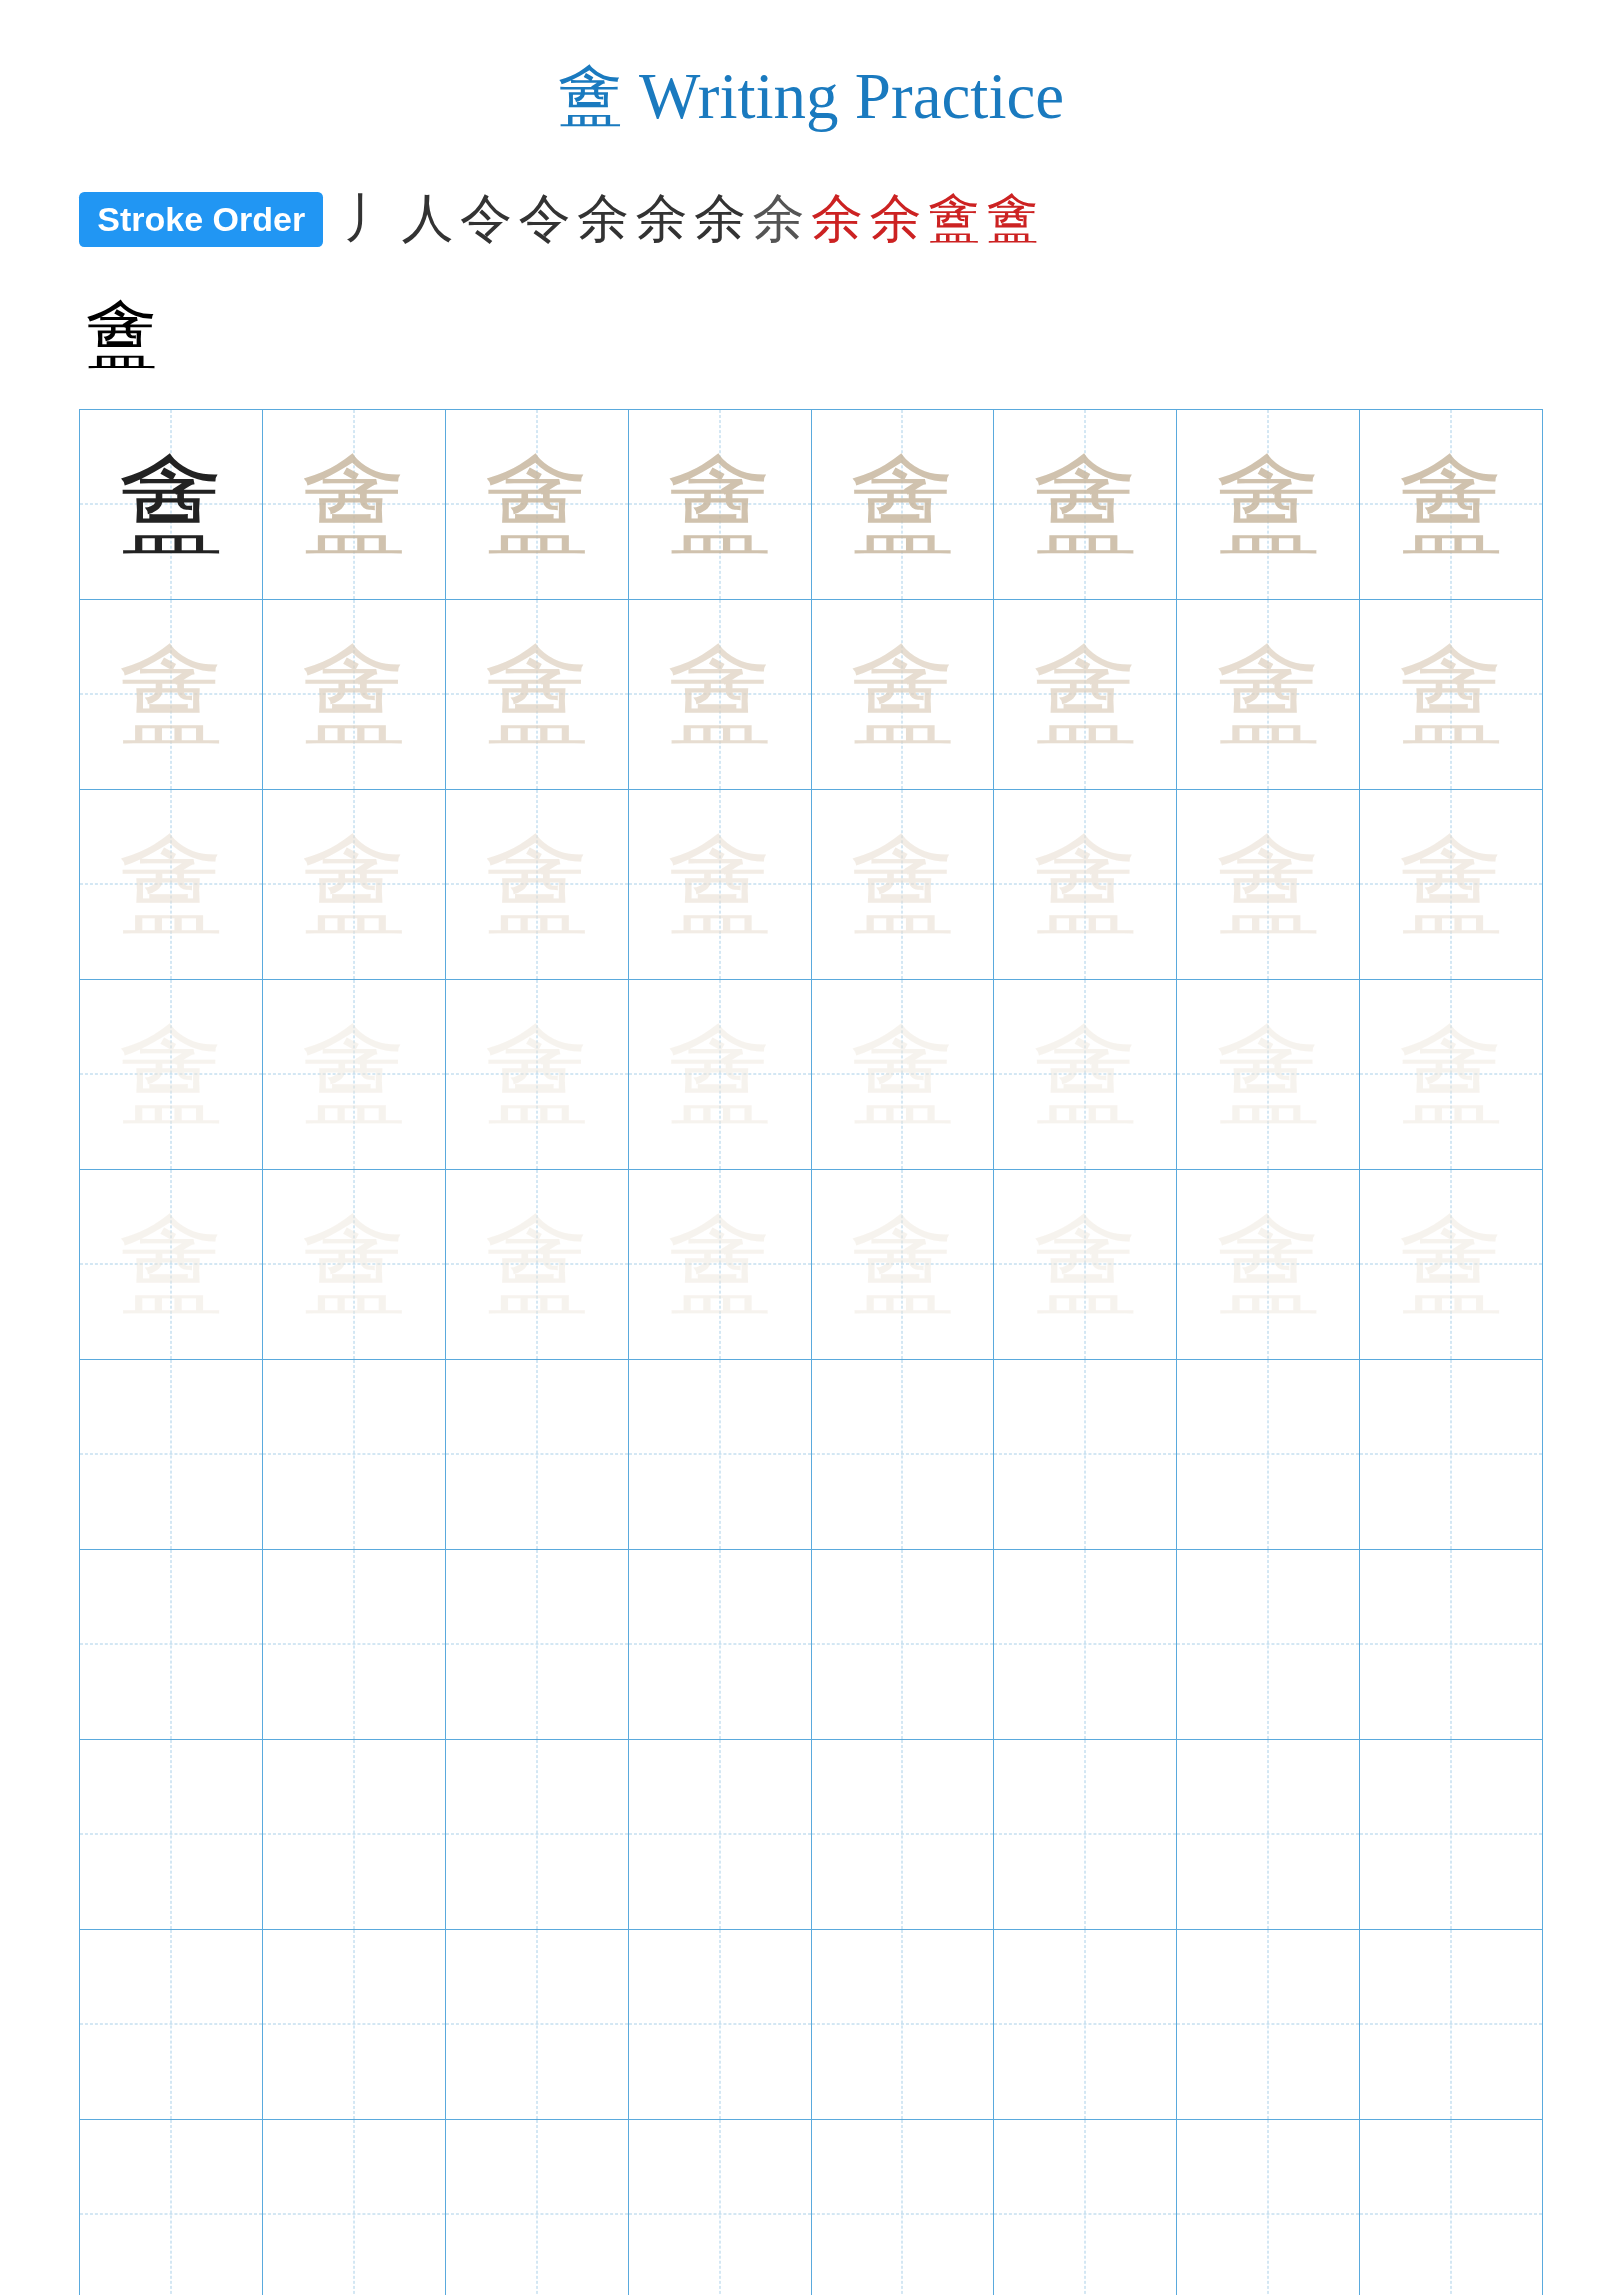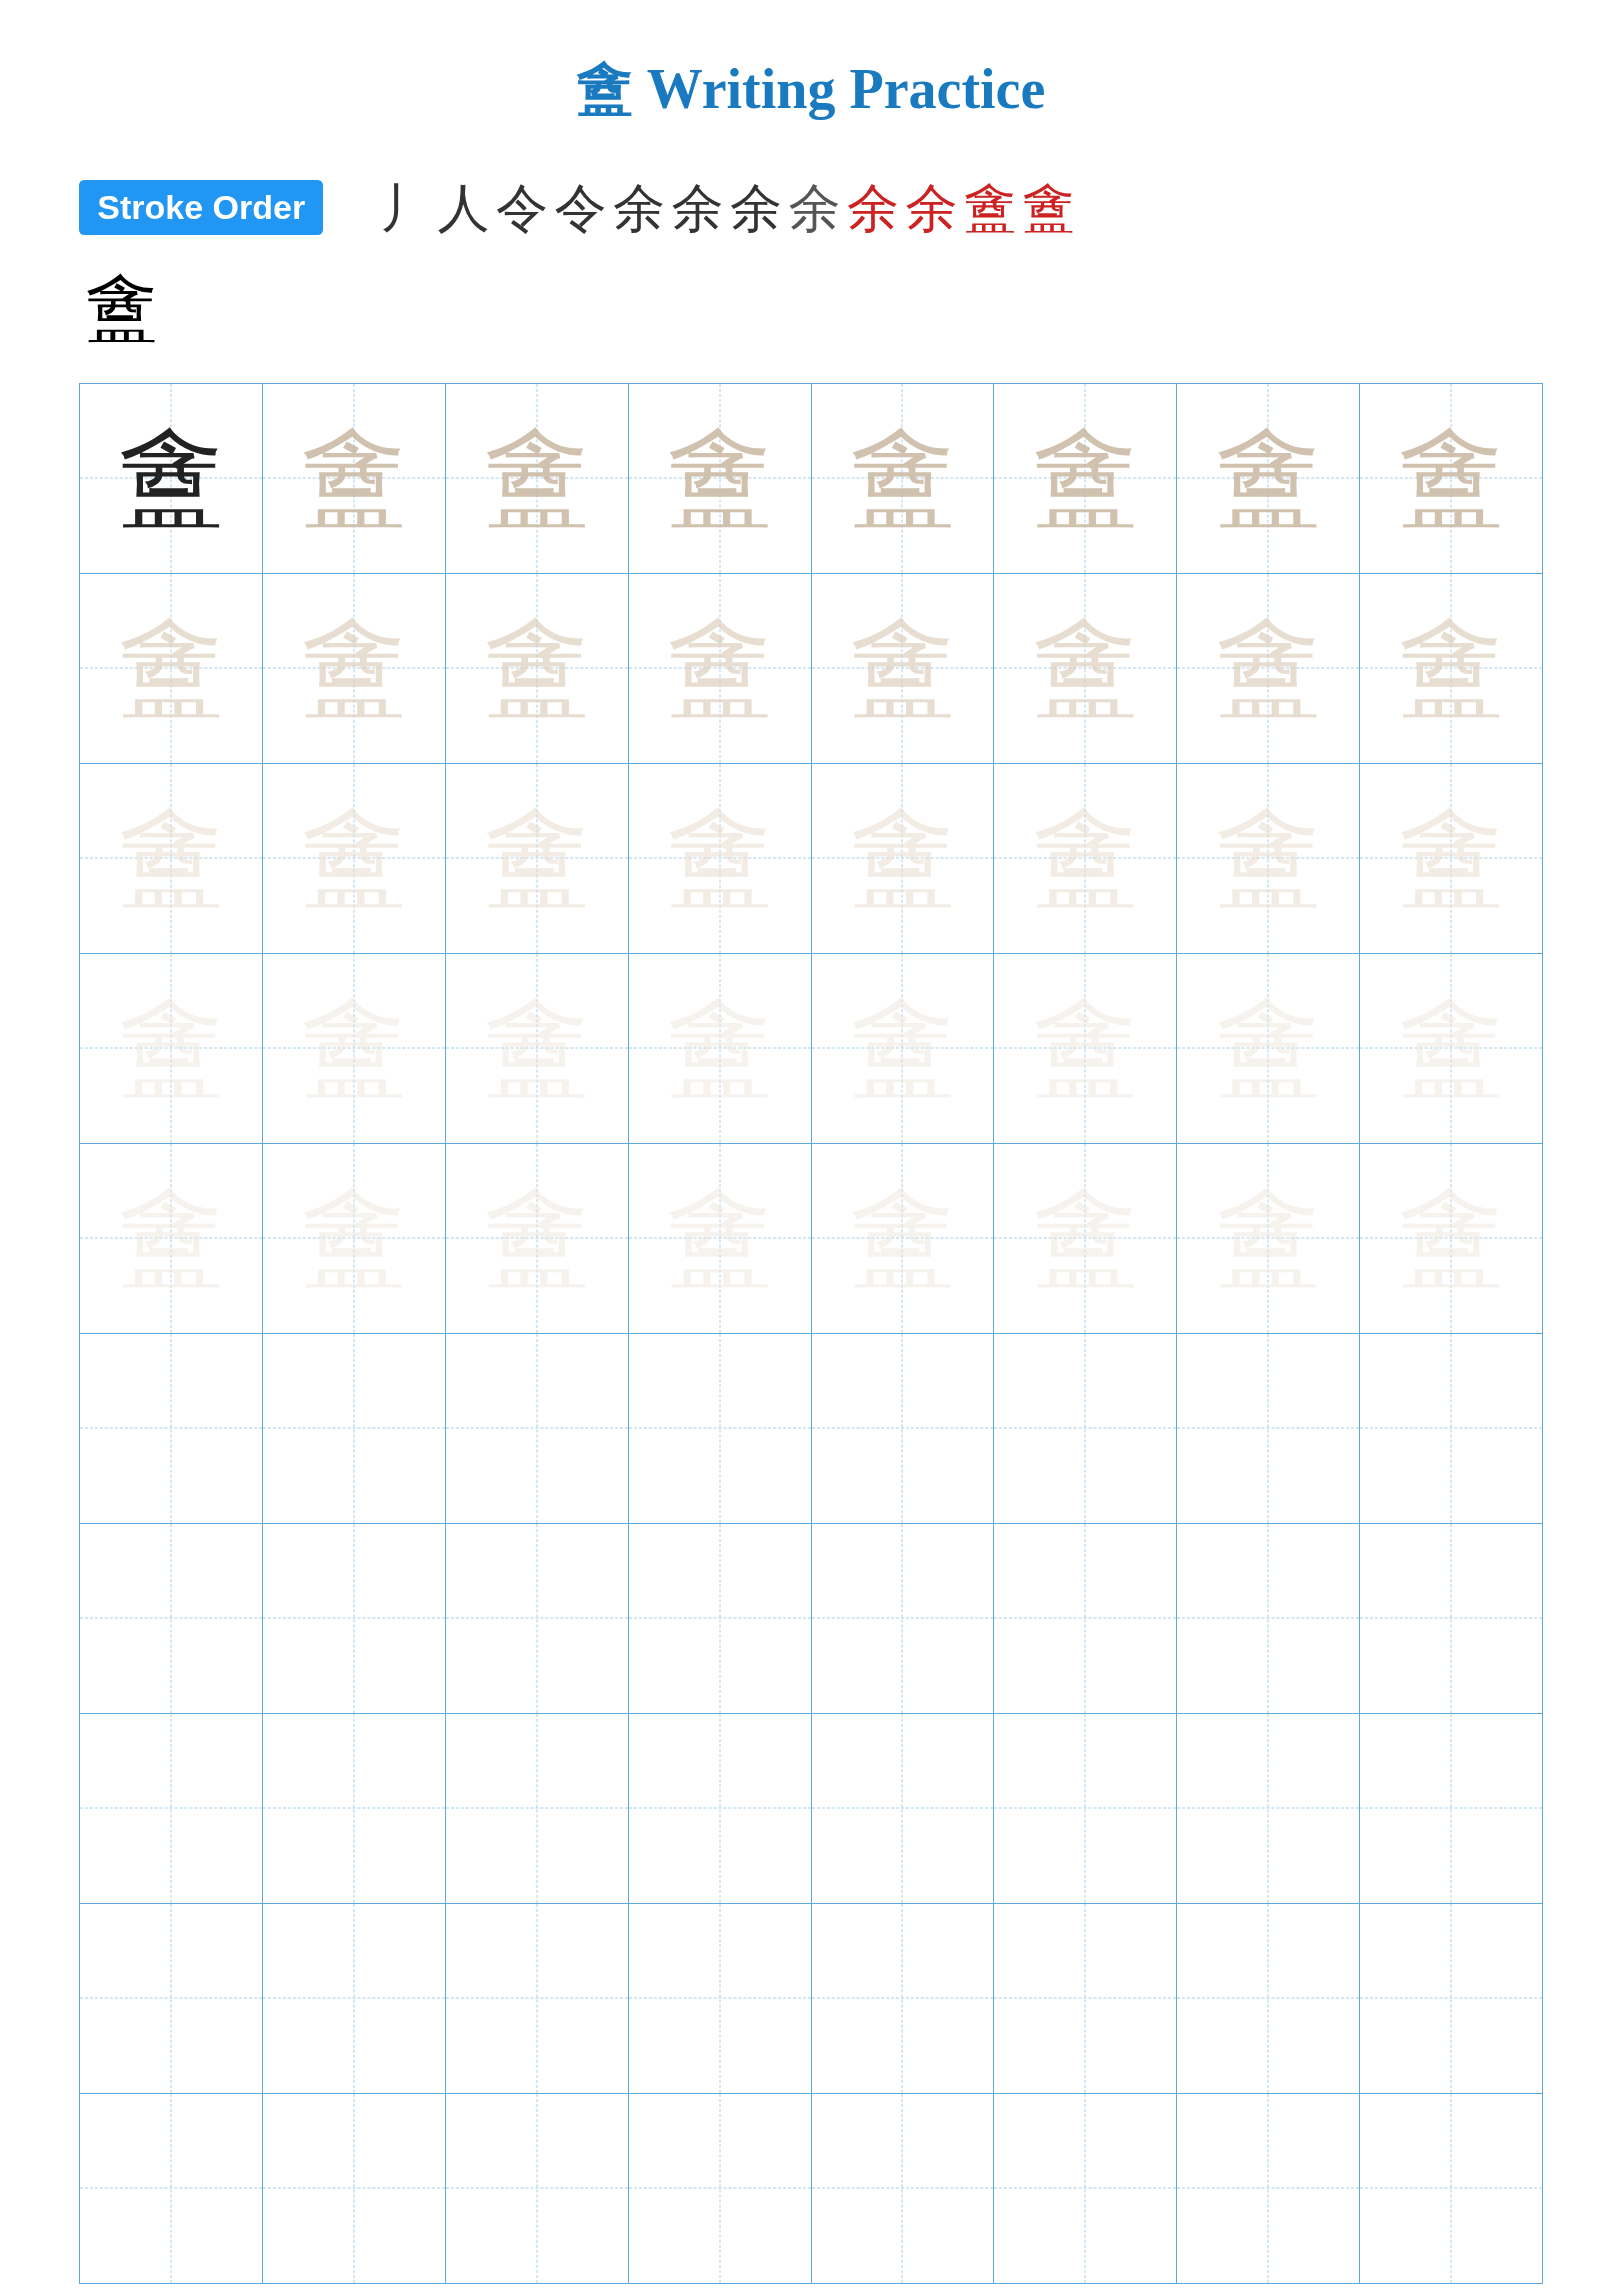--- a/index.html
+++ b/index.html
@@ -15,40 +15,39 @@
       width: 1622px;
       min-height: 2295px;
       background: #fff;
       padding: 52px 79px;
       display: flex;
       flex-direction: column;
       align-items: center;
     }
 
     .title {
-      font-size: 56px;
-      font-weight: bold;
+      font-size: 65px;
+      font-weight: normal;
       color: #1a7abf;
       margin-bottom: 52px;
       text-align: left;
     }
     .title .char {
       color: #1a7abf;
     }
     .title .text {
       color: #1a7abf;
     }
 
     .stroke-order-row {
       display: flex;
-      align-items: flex-end;
+      align-items: center;
       width: 100%;
-      margin-bottom: 26px;
+      margin-bottom: 40px;
       flex-wrap: wrap;
-      gap: 36px;
     }
     .stroke-order-badge {
       background: #2196f3;
       color: #fff;
       font-size: 34px;
       font-weight: bold;
       padding: 7.9px 18.3px;
       border-radius: 5.2px;
       margin-right: 19.6px;
       white-space: nowrap;

